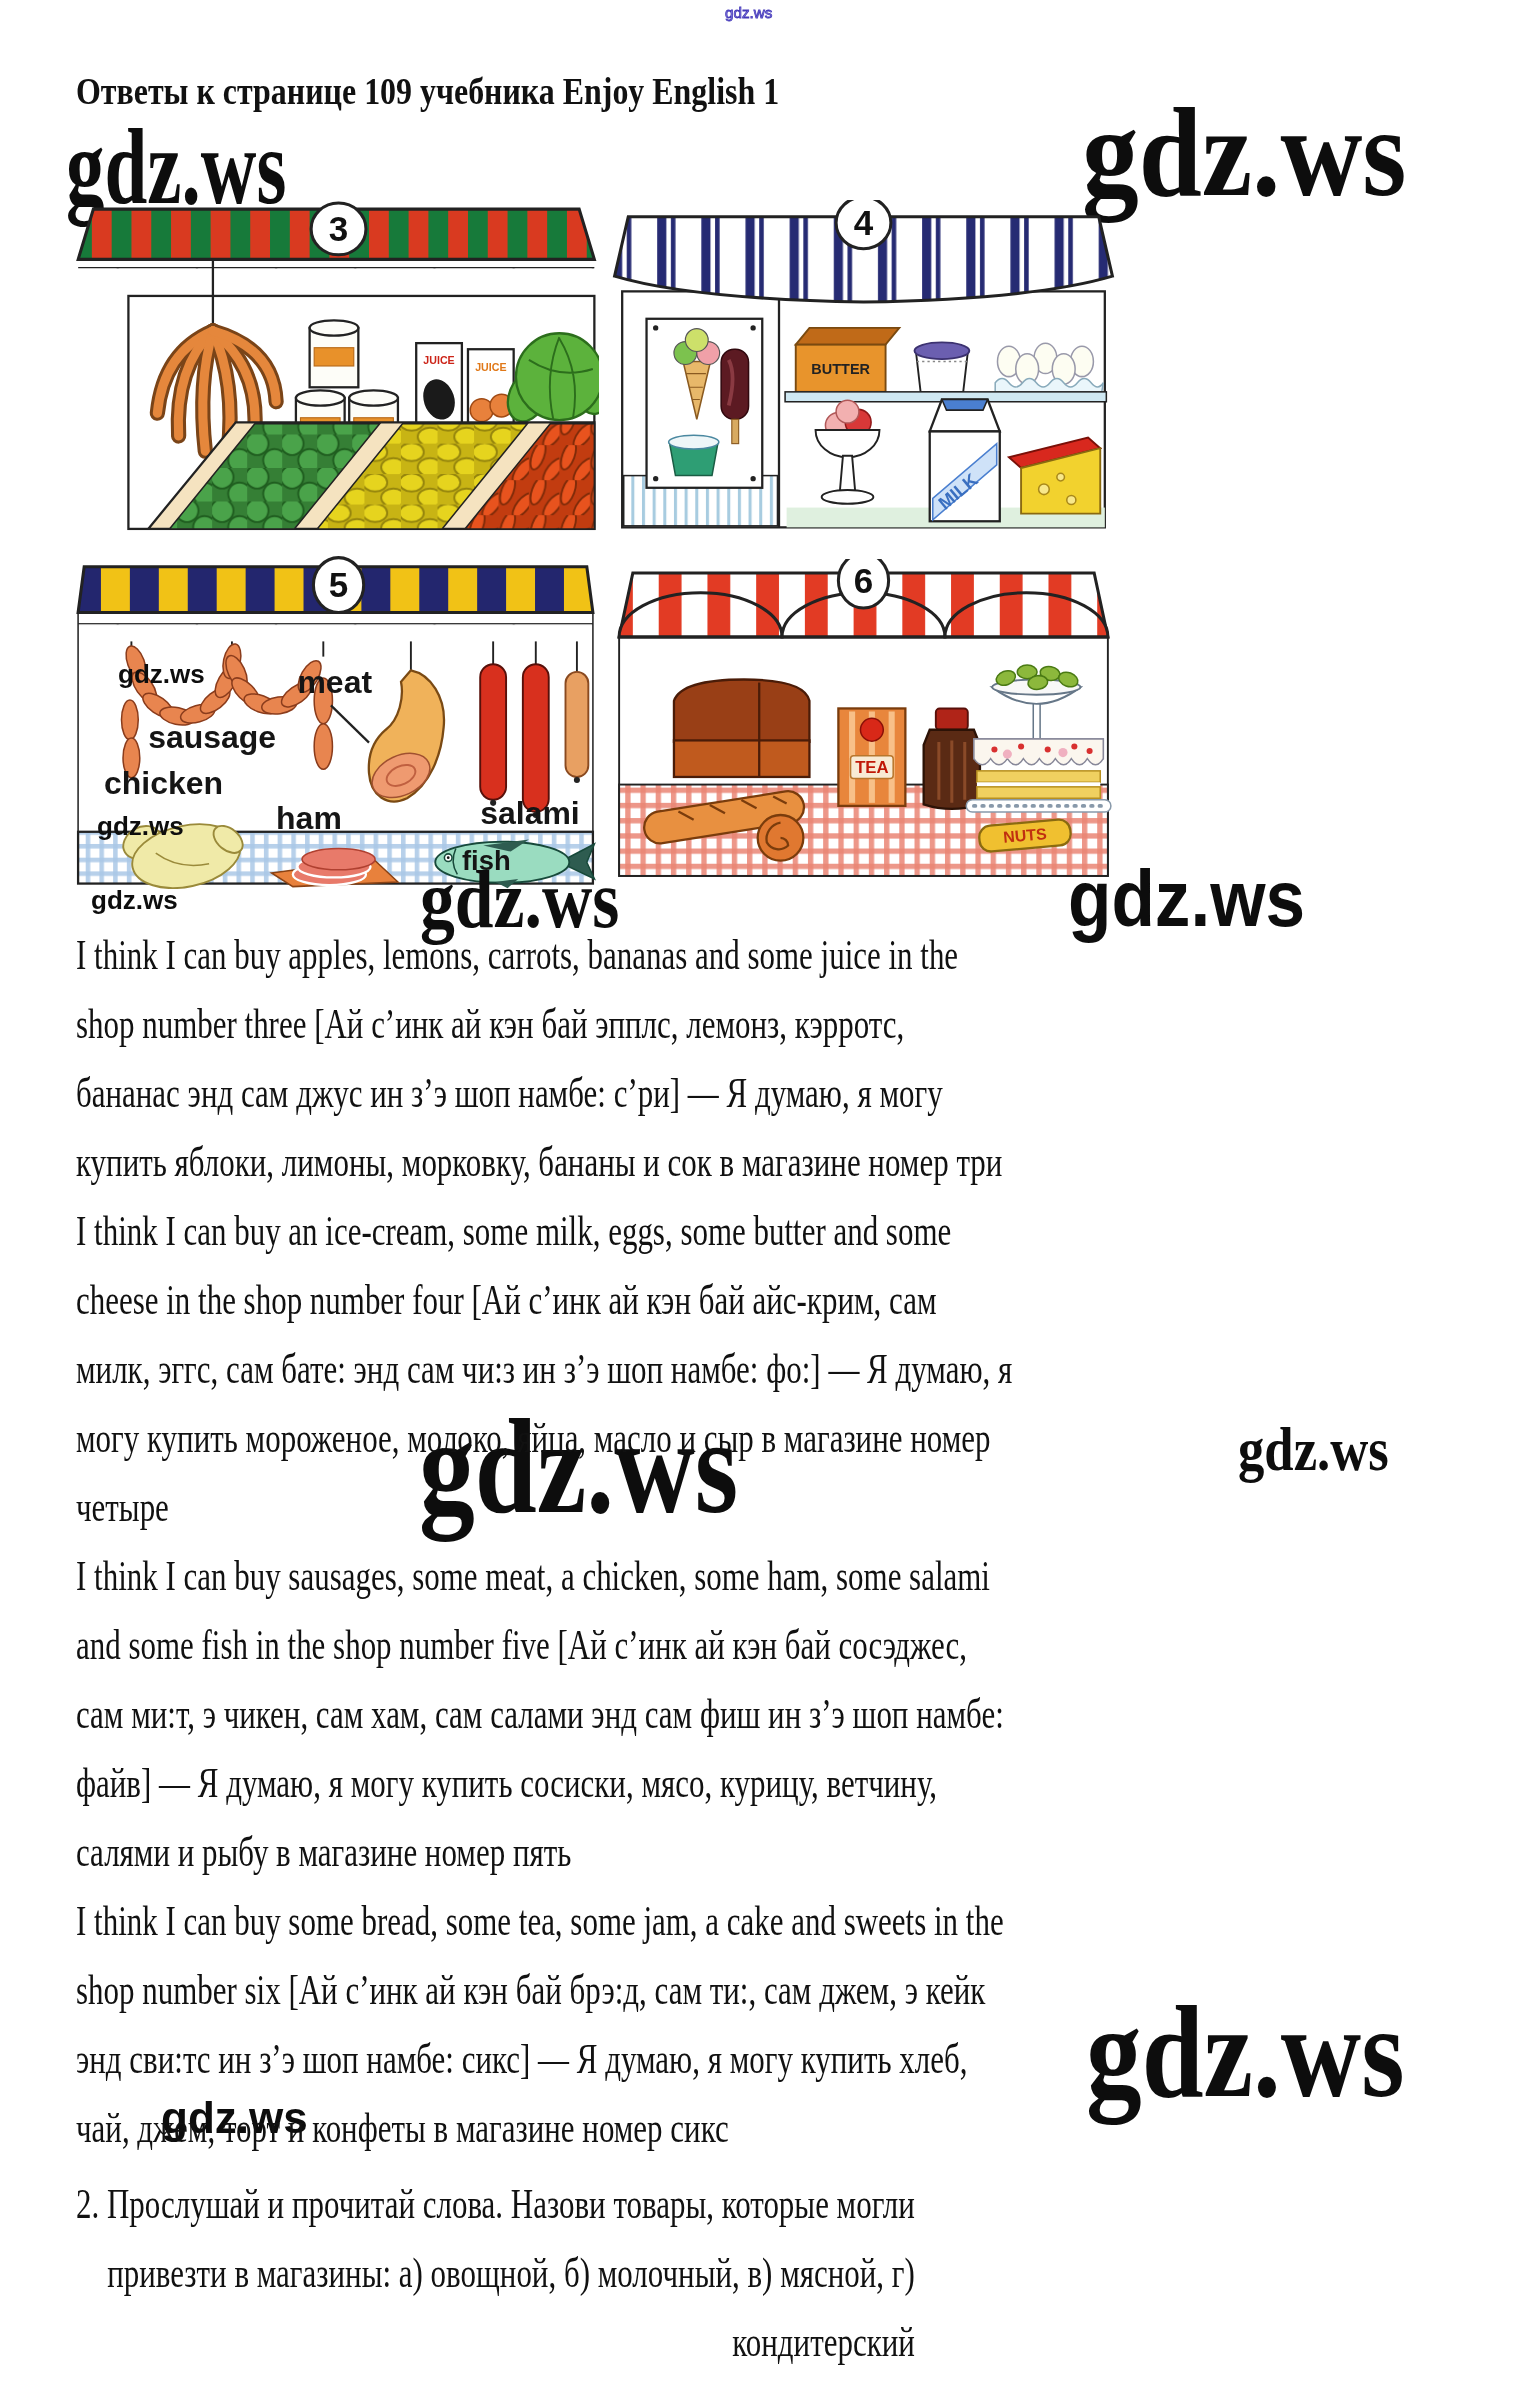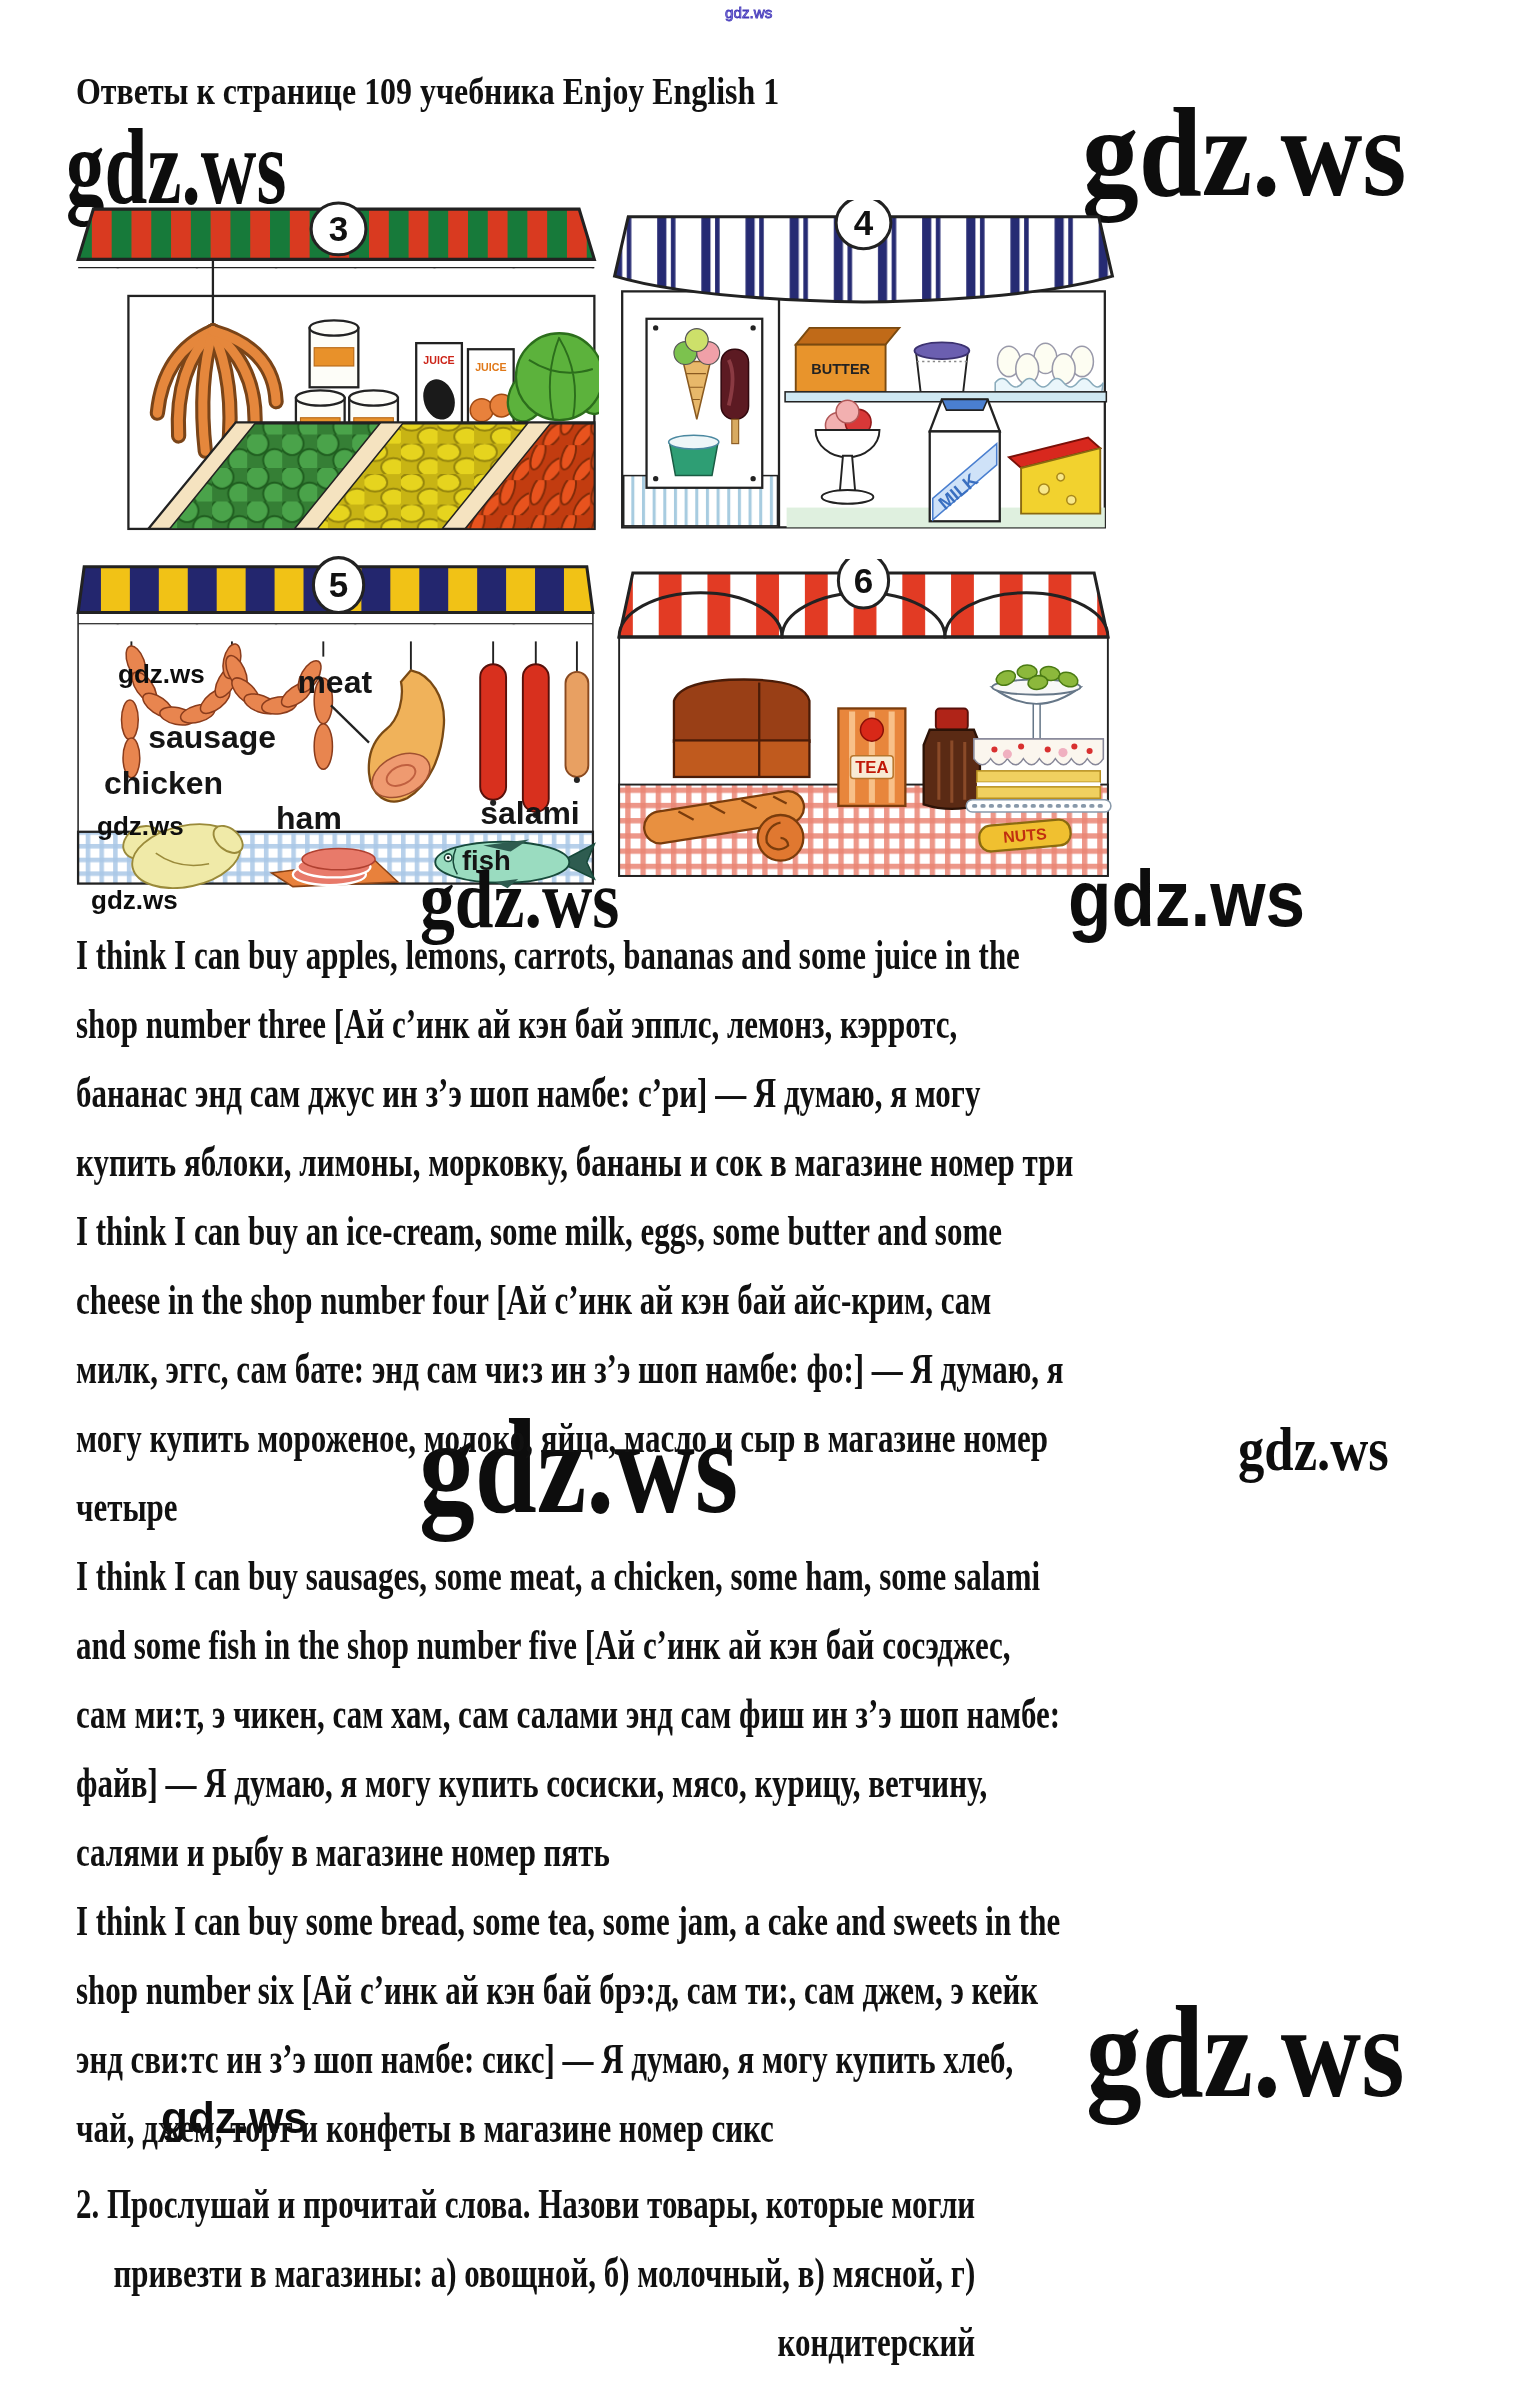--- a/index.html
+++ b/index.html
@@ -33,21 +33,21 @@
   .shop{position:absolute;}
   #shop3{left:0;top:0;}
   #shop4{left:538px;top:0;}
   #shop5{left:0;top:356px;}
   #shop6{left:538px;top:359px;}
   svg text{font-family:"Liberation Sans",sans-serif;}
   .badge-num{font-size:46px;font-weight:bold;fill:#111;}
   .shop-word{font-size:42px;font-weight:bold;fill:#151515;}
 
   
-  .textblock{position:absolute;left:76px;font-weight:bold;}
+  .textblock{position:absolute;left:76px;}
   #answer{top:920px;}
   #task2{top:2169px;text-align:right;}
   .tline{font-size:43px;line-height:69px;height:69px;white-space:nowrap;
          transform:scaleX(.72);transform-origin:0 50%;}
 </style>
 </head>
 <body>
 
 <div class="page">
 

